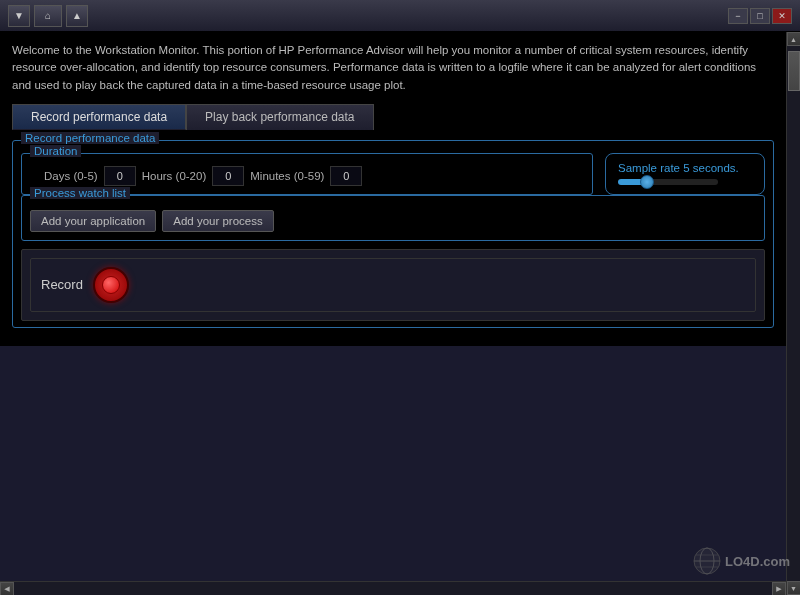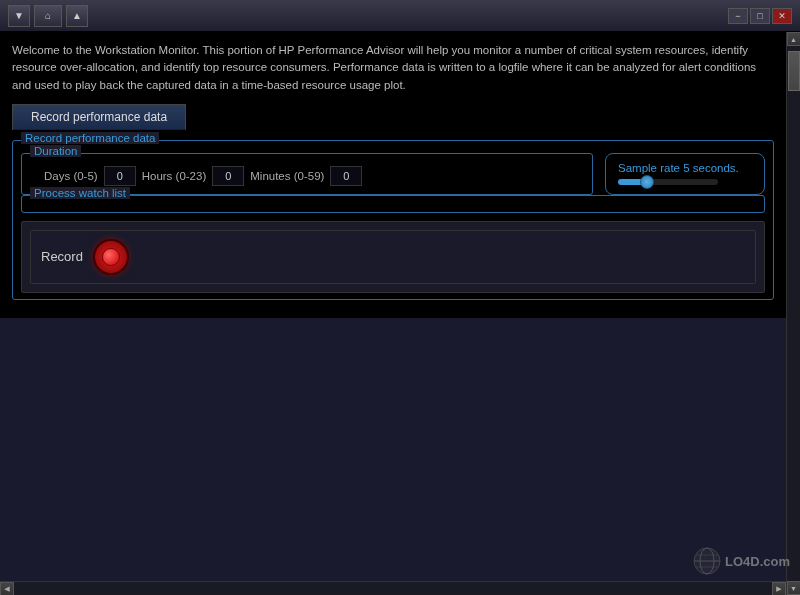--- a/index.html
+++ b/index.html
@@ -463,52 +463,59 @@
 <div class="main-content">
   <div class="scroll-area">
     <div class="content-panel">
 
       <p class="welcome-text">Welcome to the Workstation Monitor. This portion of HP Performance Advisor will help you monitor a number of critical system resources, identify resource over-allocation, and identify top resource consumers. Performance data is written to a logfile where it can be analyzed for alert conditions and used to play back the captured data in a time-based resource usage plot.</p>
 
       <div class="tabs">
         <div class="tab active">
           <span>Record performance data</span>
         </div>
+        <div class="tab">
+          <span>Play back performance data</span>
+        </div>
       </div>
 
       <div class="section-box">
         <span class="box-title">Record performance data</span>
 
         <div class="duration-sample-row">
 
           <div class="duration-section">
             <span class="box-title">Duration</span>
             <div class="duration-row">
               <span class="duration-label">Days (0-5)</span>
               <input class="duration-input" type="text" value="0" style="">
-              <span class="duration-label">Hours (0-23)</span>
+              <span class="duration-label">Hours (0-20)</span>
               <input class="duration-input" type="text" value="0" style="">
               <span class="duration-label">Minutes (0-59)</span>
               <input class="duration-input" type="text" value="0" style="">
             </div>
           </div>
 
           <div class="sample-section">
             <span class="sample-rate-label">Sample rate 5 seconds.</span>
             <div class="slider-container">
               <div class="slider-track">
                 <div class="slider-thumb"></div>
               </div>
             </div>
           </div>
 
         </div>
 
         <div class="process-list-box">
           <span class="box-title">Process watch list</span>
+          <div class="process-buttons">
+            <button class="action-btn">Add your application</button>
+            <button class="action-btn">Add your process</button>
+          </div>
         </div>
 
         <div class="record-outer">
           <div class="record-area">
             <span class="record-label">Record</span>
             <div class="record-btn">
               <div class="record-btn-inner"></div>
             </div>
           </div>
         </div>

